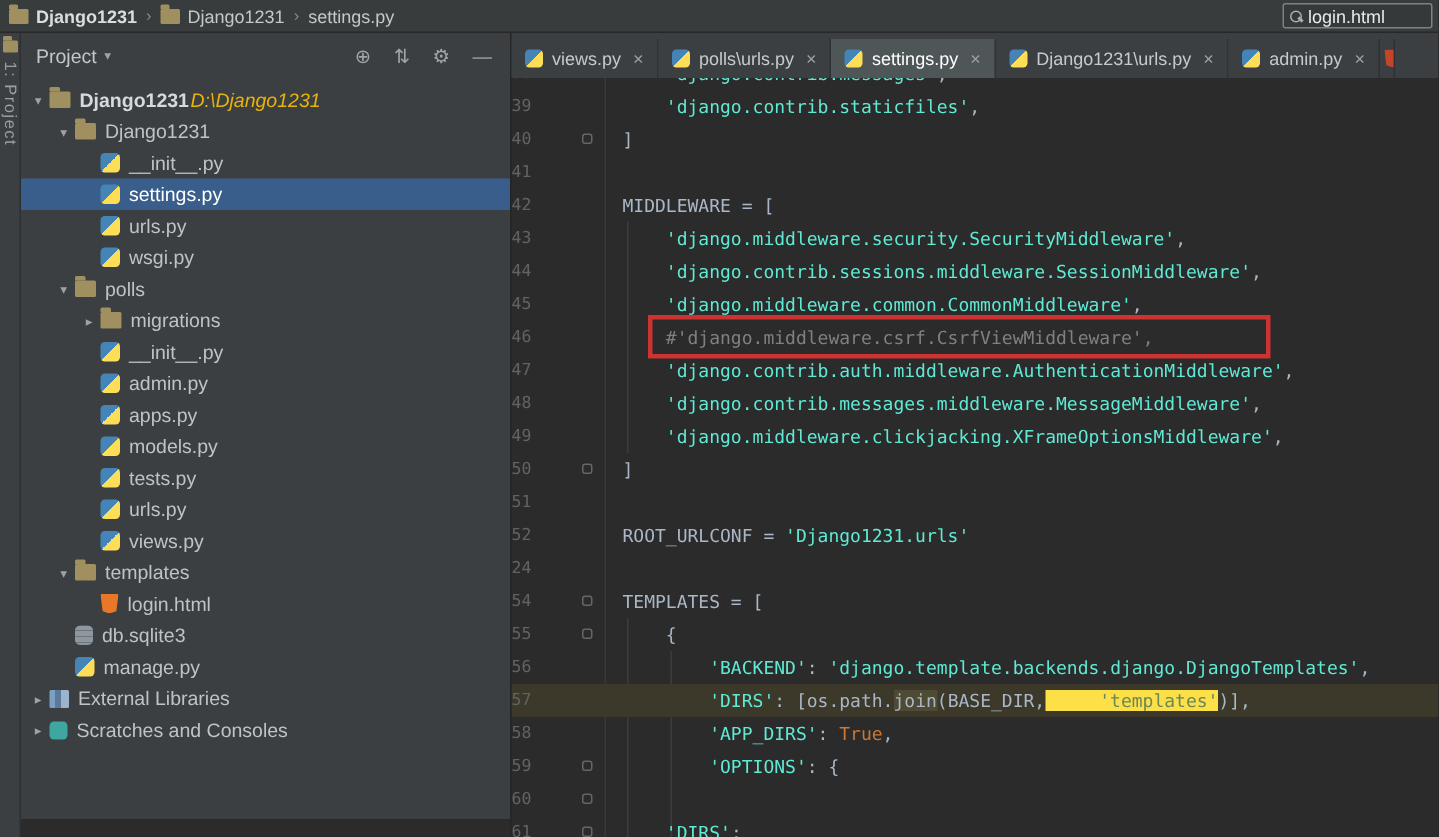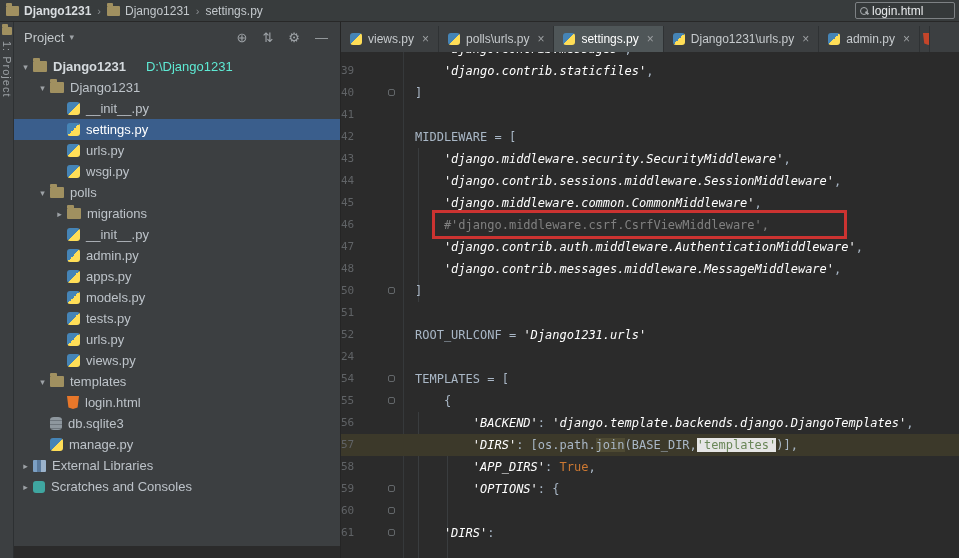--- a/index.html
+++ b/index.html
@@ -66,21 +66,21 @@
   #panel-header .caret { font-size:9px; color:#9da2a6; margin-left:5px; }
   #panel-header .hicons { margin-left:auto; display:flex; gap:15px; color:#9fa4a8; font-size:13px; }
   #panel-header .hicons span { cursor:pointer; }
 
   #tree { margin-top:4px; font-size:13px; }
   .trow { height:21px; display:flex; align-items:center; cursor:pointer; white-space:nowrap; }
   .trow .arrow { width:15px; flex:none; text-align:center; font-size:9px; color:#9da2a6; }
   .trow .ticon { flex:none; margin-right:6px; }
   .trow .tlabel { color:#bdc3c9; }
   .trow.bold .tlabel { font-weight:bold; color:#d5dade; }
-  .trow .thint { color:#5eead4; margin-left:20px; }
+  .trow .thint { color:#eab308; margin-left:1px;font-style:italic; }
   .trow.sel { background:#3a5e8c; }
   .trow.sel .tlabel { color:#ffffff; }
 
   
   .ti-folder { width:14px; height:11px; background:#a09060; border-radius:1px; position:relative; }
   .ti-folder::before { content:""; position:absolute; top:-3px; left:0; width:7px; height:3px;
     background:#a09060; border-radius:1px 1px 0 0; }
   .ti-python { width:13px; height:13px; border-radius:3px;
     background:linear-gradient(135deg,#4584b6 0 50%,#ffde57 50% 100%); }
   .ti-html { width:12px; height:13px; background:#e8772a;
@@ -125,24 +125,24 @@
   .cline .ln { flex:none; width:42px; padding-right:8px;
     color:#606366; font-size:11px; }
   .cline .fmslot { flex:none; width:20px; position:relative; }
   .cline .ctext { padding-left:12px; }
   .cline.clip-top { margin-top:-14px; }
   .cline.caret-row { background:#3c392a; }
   .fm { position:absolute; left:5px; top:7px; width:7px; height:7px;
     border:1px solid #63676a; border-radius:2px; }
 
   .t-p  { color:#a9b7c6; }
-  .t-s  { color:#ffffff;font-style:italic; }
+  .t-s  { color:#5eead4; }
   .t-c  { color:#808080; }
   .t-k  { color:#cc7832; }
-  .t-ss { color:#6a8759; background:#e5e5e5; }
+  .t-ss { color:#6a8759; background:#fde047;padding-left:36px; }
   .t-fn { color:#a9b7c6; background:#4e4a33; }
 
   .redbox { position:absolute; left:91px; top:-4px; width:415px; height:29px;
     border:3px solid #cc3331; pointer-events:none; z-index:5; }
 </style>
 </head>
 <body>
 
 <div id="titlebar">
   <span class="mfolder"></span>
@@ -324,20 +324,21 @@
         <div class="cline"><span class="ln">39</span><span class="fmslot"></span><span class="ctext"><span class="t-s">    'django.contrib.staticfiles'</span><span class="t-p">,</span></span></div>
         <div class="cline"><span class="ln">40</span><span class="fmslot"><span class="fm"></span></span><span class="ctext"><span class="t-p">]</span></span></div>
         <div class="cline"><span class="ln">41</span><span class="fmslot"></span><span class="ctext"></span></div>
         <div class="cline"><span class="ln">42</span><span class="fmslot"></span><span class="ctext"><span class="t-p">MIDDLEWARE = [</span></span></div>
         <div class="cline"><span class="ln">43</span><span class="fmslot"></span><span class="ctext"><span class="t-s">    'django.middleware.security.SecurityMiddleware'</span><span class="t-p">,</span></span></div>
         <div class="cline"><span class="ln">44</span><span class="fmslot"></span><span class="ctext"><span class="t-s">    'django.contrib.sessions.middleware.SessionMiddleware'</span><span class="t-p">,</span></span></div>
         <div class="cline"><span class="ln">45</span><span class="fmslot"></span><span class="ctext"><span class="t-s">    'django.middleware.common.CommonMiddleware'</span><span class="t-p">,</span></span></div>
         <div class="cline" style="z-index: 2;"><span class="ln">46</span><span class="fmslot"></span><span class="ctext"><span class="t-c">    #'django.middleware.csrf.CsrfViewMiddleware',</span></span><div class="redbox"></div></div>
         <div class="cline"><span class="ln">47</span><span class="fmslot"></span><span class="ctext"><span class="t-s">    'django.contrib.auth.middleware.AuthenticationMiddleware'</span><span class="t-p">,</span></span></div>
         <div class="cline"><span class="ln">48</span><span class="fmslot"></span><span class="ctext"><span class="t-s">    'django.contrib.messages.middleware.MessageMiddleware'</span><span class="t-p">,</span></span></div>
+        <div class="cline"><span class="ln">49</span><span class="fmslot"></span><span class="ctext"><span class="t-s">    'django.middleware.clickjacking.XFrameOptionsMiddleware'</span><span class="t-p">,</span></span></div>
         <div class="cline"><span class="ln">50</span><span class="fmslot"><span class="fm"></span></span><span class="ctext"><span class="t-p">]</span></span></div>
         <div class="cline"><span class="ln">51</span><span class="fmslot"></span><span class="ctext"></span></div>
         <div class="cline"><span class="ln">52</span><span class="fmslot"></span><span class="ctext"><span class="t-p">ROOT_URLCONF = </span><span class="t-s">'Django1231.urls'</span></span></div>
         <div class="cline"><span class="ln">24</span><span class="fmslot"></span><span class="ctext"></span></div>
         <div class="cline"><span class="ln">54</span><span class="fmslot"><span class="fm"></span></span><span class="ctext"><span class="t-p">TEMPLATES = [</span></span></div>
         <div class="cline"><span class="ln">55</span><span class="fmslot"><span class="fm"></span></span><span class="ctext"><span class="t-p">    {</span></span></div>
         <div class="cline"><span class="ln">56</span><span class="fmslot"></span><span class="ctext"><span class="t-s">        'BACKEND'</span><span class="t-p">: </span><span class="t-s">'django.template.backends.django.DjangoTemplates'</span><span class="t-p">,</span></span></div>
         <div class="cline caret-row"><span class="ln">57</span><span class="fmslot"></span><span class="ctext"><span class="t-s">        'DIRS'</span><span class="t-p">: [</span><span class="t-p">os.path.</span><span class="t-fn">join</span><span class="t-p">(</span><span class="t-p">BASE_DIR</span><span class="t-p">,</span><span class="t-ss">'templates'</span><span class="t-p">)],</span></span></div>
         <div class="cline"><span class="ln">58</span><span class="fmslot"></span><span class="ctext"><span class="t-s">        'APP_DIRS'</span><span class="t-p">: </span><span class="t-k">True</span><span class="t-p">,</span></span></div>
         <div class="cline"><span class="ln">59</span><span class="fmslot"><span class="fm"></span></span><span class="ctext"><span class="t-s">        'OPTIONS'</span><span class="t-p">: {</span></span></div>

